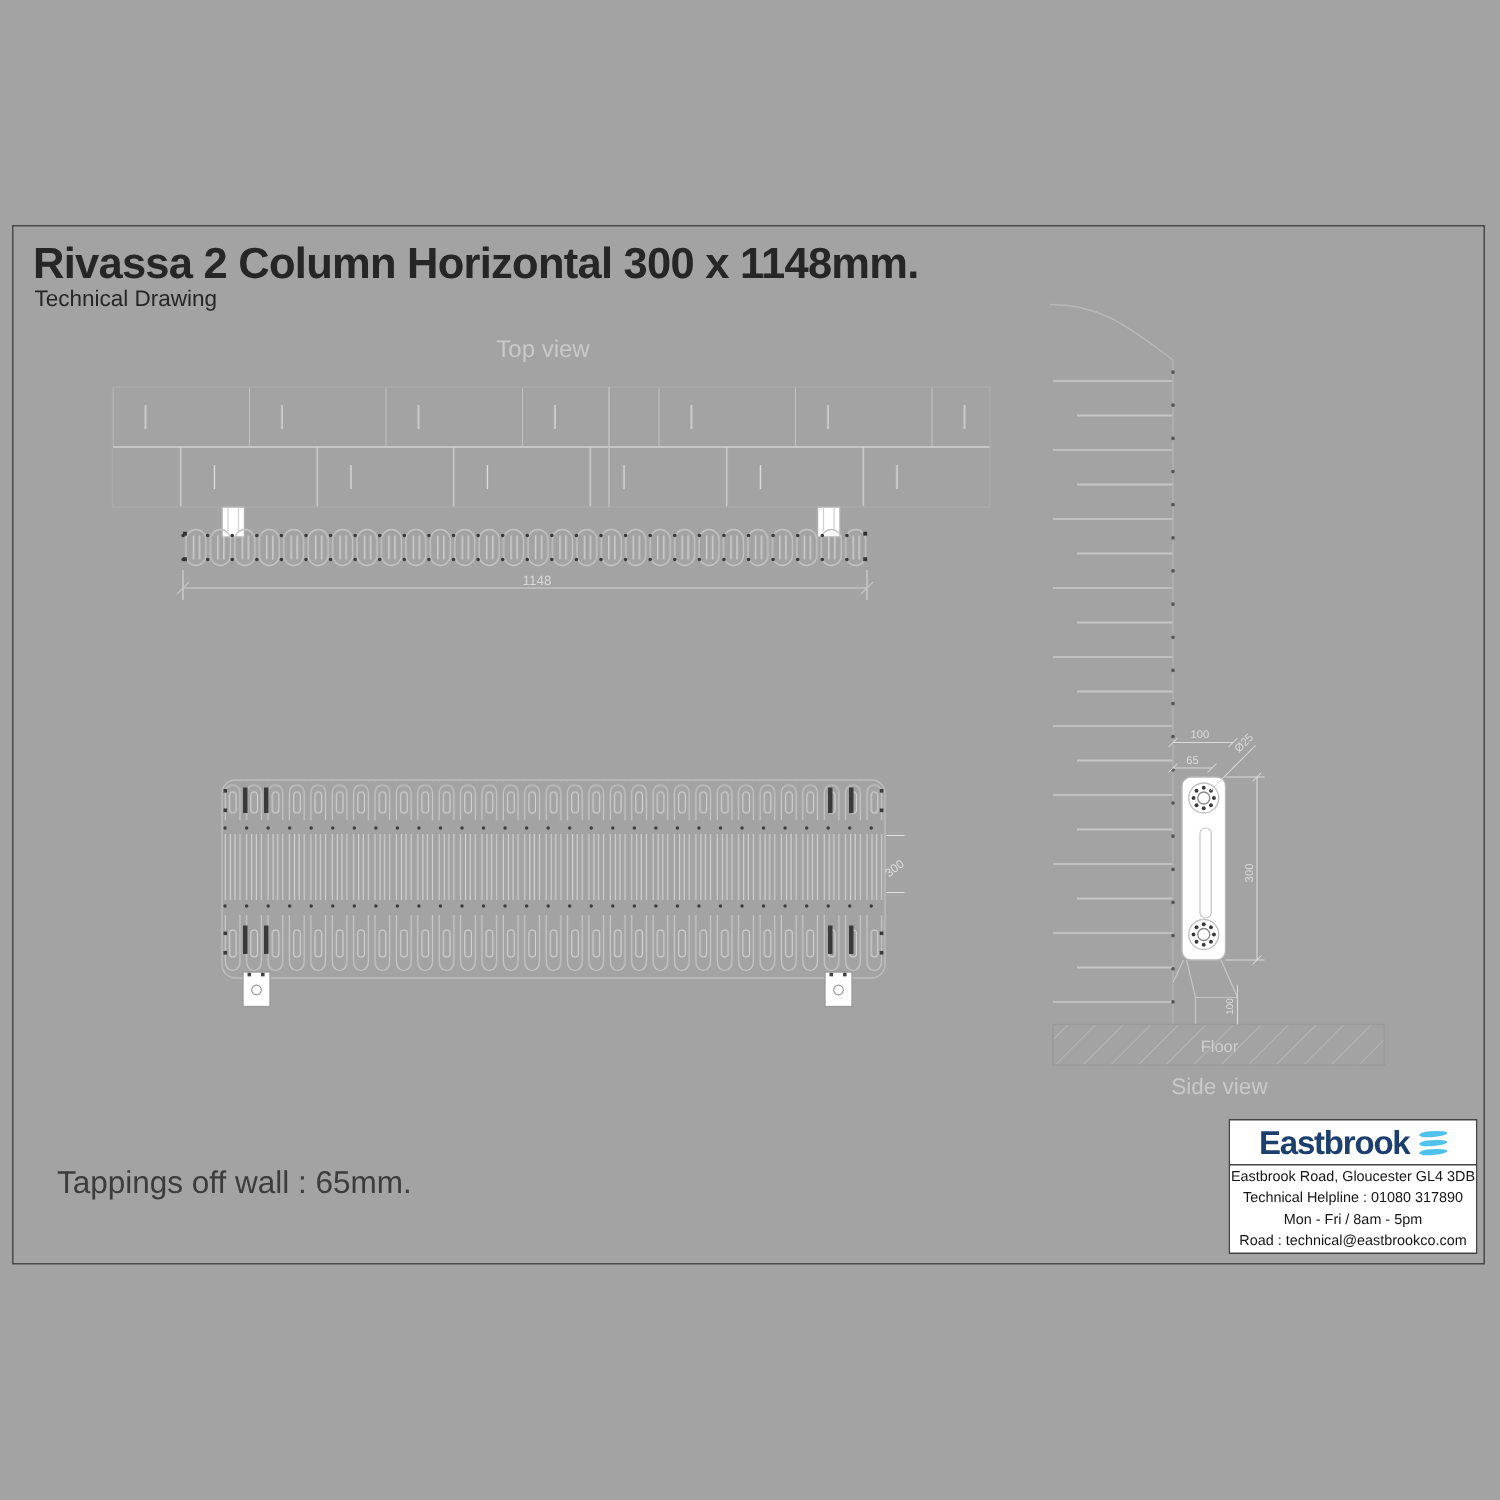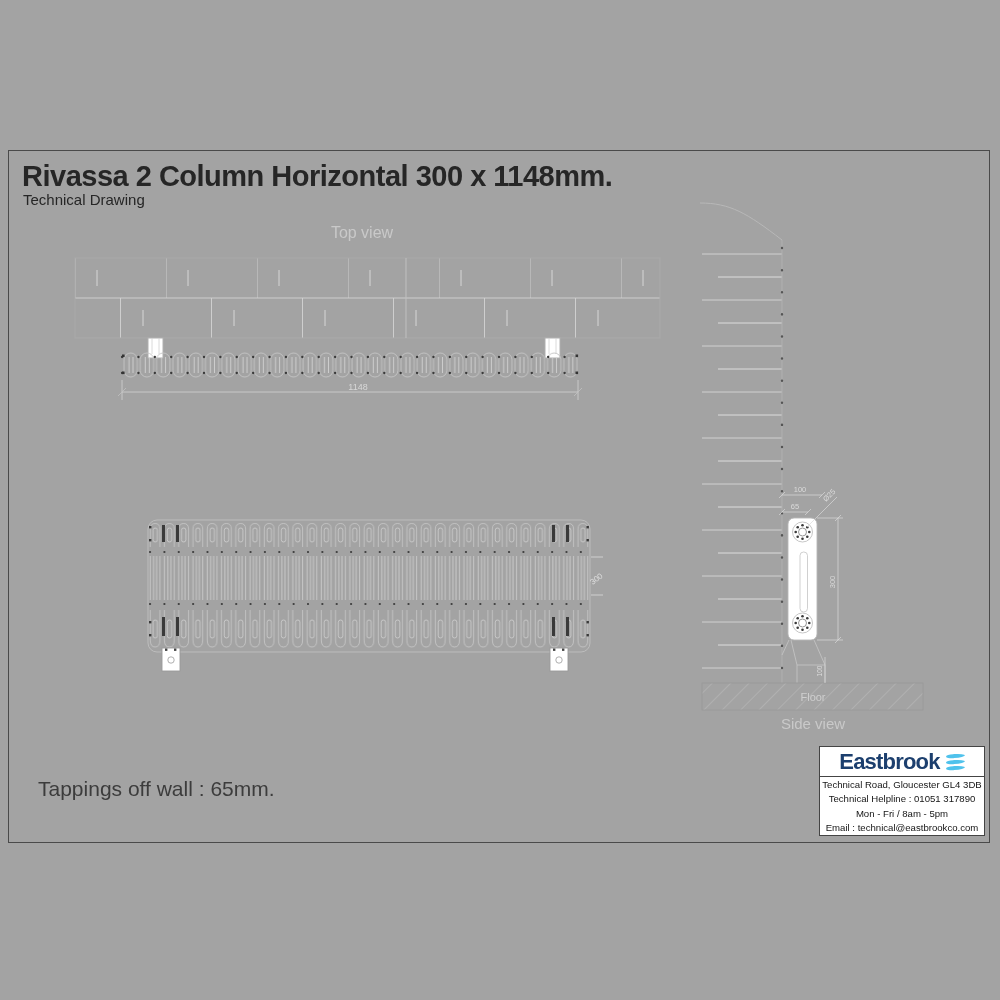--- a/index.html
+++ b/index.html
@@ -213,19 +213,19 @@
 
   <div class="info-box">
     <div class="brand-row">
       <span class="brand-text">Eastbrook</span>
       <span class="brand-icon">
         <span class="bar"></span>
         <span class="bar"></span>
         <span class="bar"></span>
       </span>
     </div>
-    <div class="info-line">Technical Road, Gloucester GL4 3DB</div>
-    <div class="info-line">Technical Helpline : 01051 317890</div>
+    <div class="info-line">Eastbrook Road, Gloucester GL4 3DB</div>
+    <div class="info-line">Technical Helpline : 01080 317890</div>
     <div class="info-line">Mon - Fri / 8am - 5pm</div>
-    <div class="info-line">Email : technical@eastbrookco.com</div>
+    <div class="info-line">Road : technical@eastbrookco.com</div>
   </div>
 
 </div>
 
 </body></html>

